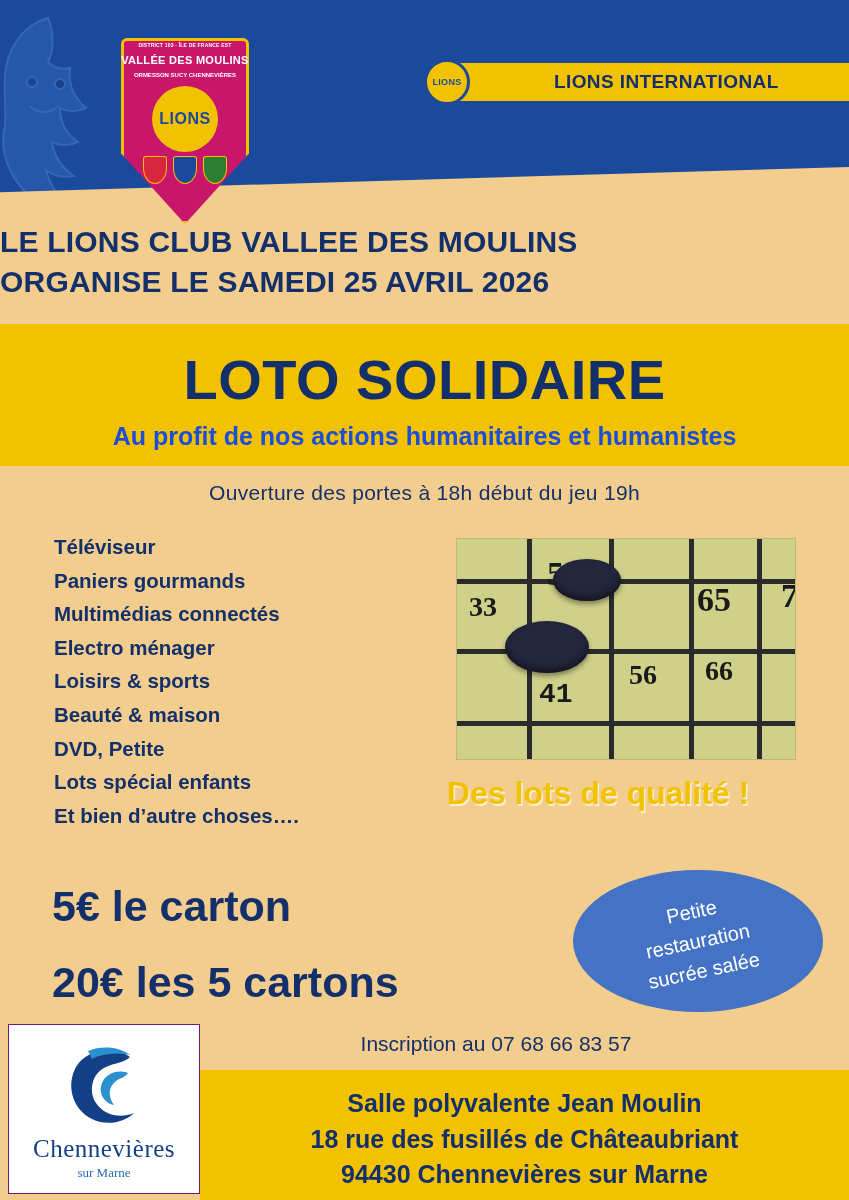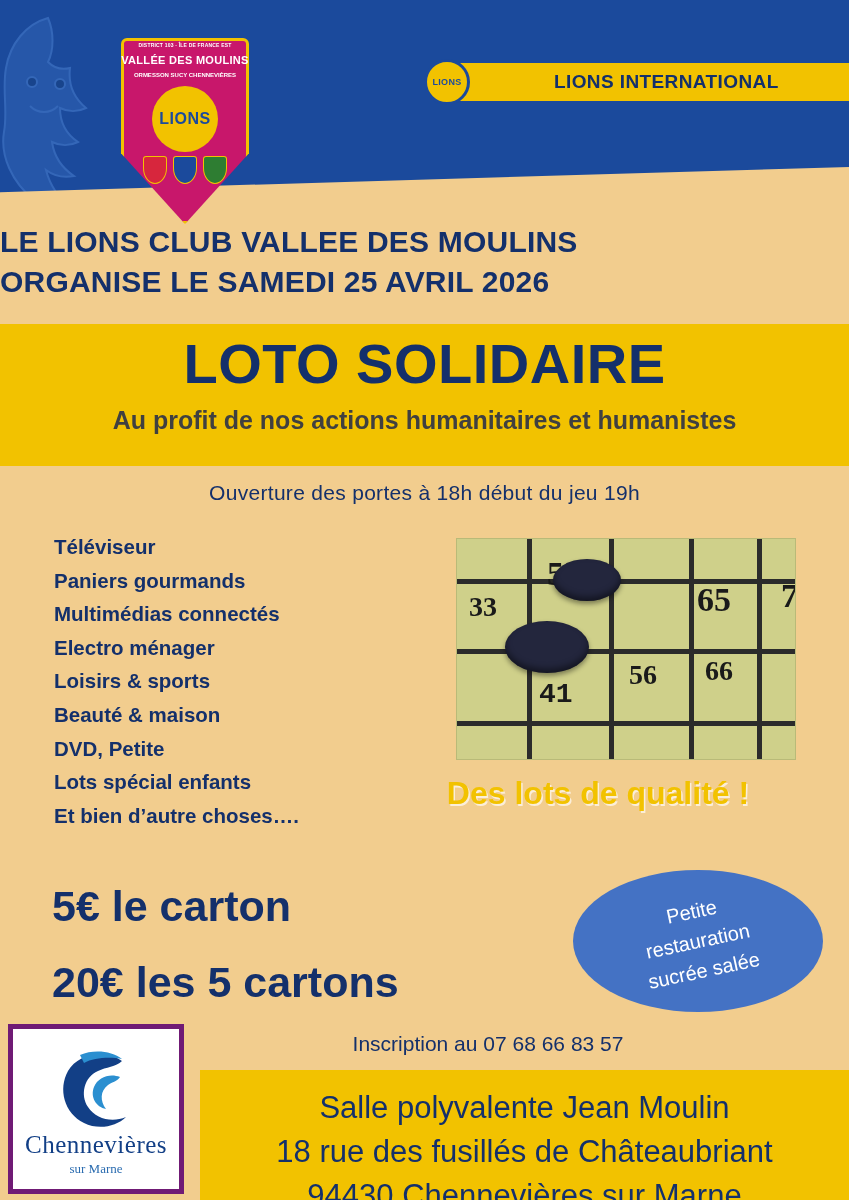--- a/index.html
+++ b/index.html
@@ -118,27 +118,27 @@
   }
 
   
   .yellow-band {
     position: absolute; top: 324px; left: 0;
     width: 849px; height: 142px;
     background: #f2c200;
     text-align: center;
   }
   .loto-title {
-    margin-top: 7px;
+    margin-top: 23px;
     font-size: 56px; font-weight: bold; color: #14306b;
     letter-spacing: .5px;
   }
   .loto-sub {
     margin-top: 10px;
-    font-size: 25px; font-weight: bold; color: #404040;
+    font-size: 25px; font-weight: bold; color: #1d4ed8;
   }
 
   
   .opening {
     position: absolute; top: 481px; left: 0; width: 849px;
     text-align: center;
     font-size: 21px; color: #14306b;
     letter-spacing: .3px;
   }
 
@@ -208,31 +208,31 @@
   .ellipse-inner {
     transform: rotate(-12deg);
     text-align: center;
     font-size: 20px;
     line-height: 1.5;
     font-family: "Liberation Sans", sans-serif;
   }
 
   
   .inscription {
-    position: absolute; top: 1032px; left: 188px;
+    position: absolute; top: 1032px; left: 196px;
     width: 600px; text-align: center;
     font-size: 21px; color: #14306b;
   }
 
   
   .city-logo {
     position: absolute; top: 1024px; left: 8px;
-    width: 176px; height: 170px;
+    width: 192px; height: 170px;
     background: #ffffff;
-    border: 5px solid #701a75;
+    border: 1px solid #701a75;
   }
   .city-swoosh {
     position: absolute; top: 18px; left: 50%; transform: translateX(-50%);
     width: 92px; height: 86px;
   }
   .city-name {
     position: absolute; bottom: 30px; left: 0; right: 0;
     text-align: center;
     font-family: "Liberation Serif", serif;
     font-size: 25px; color: #123f86; letter-spacing: .5px;
@@ -246,22 +246,22 @@
 
   
   .footer-band {
     position: absolute; top: 1070px; left: 200px;
     width: 649px; height: 130px;
     background: #f2c200;
     text-align: center;
     color: #14306b;
   }
   .footer-band .line {
-    font-weight: normal;
-    font-size: 31px;
+    font-weight: bold;
+    font-size: 25px;
     line-height: 1.42;
   }
   .footer-band .l1 { margin-top: 16px; }
 </style>
 </head>
 <body>
 
 <div class="poster">
 
   <div class="header-band">

